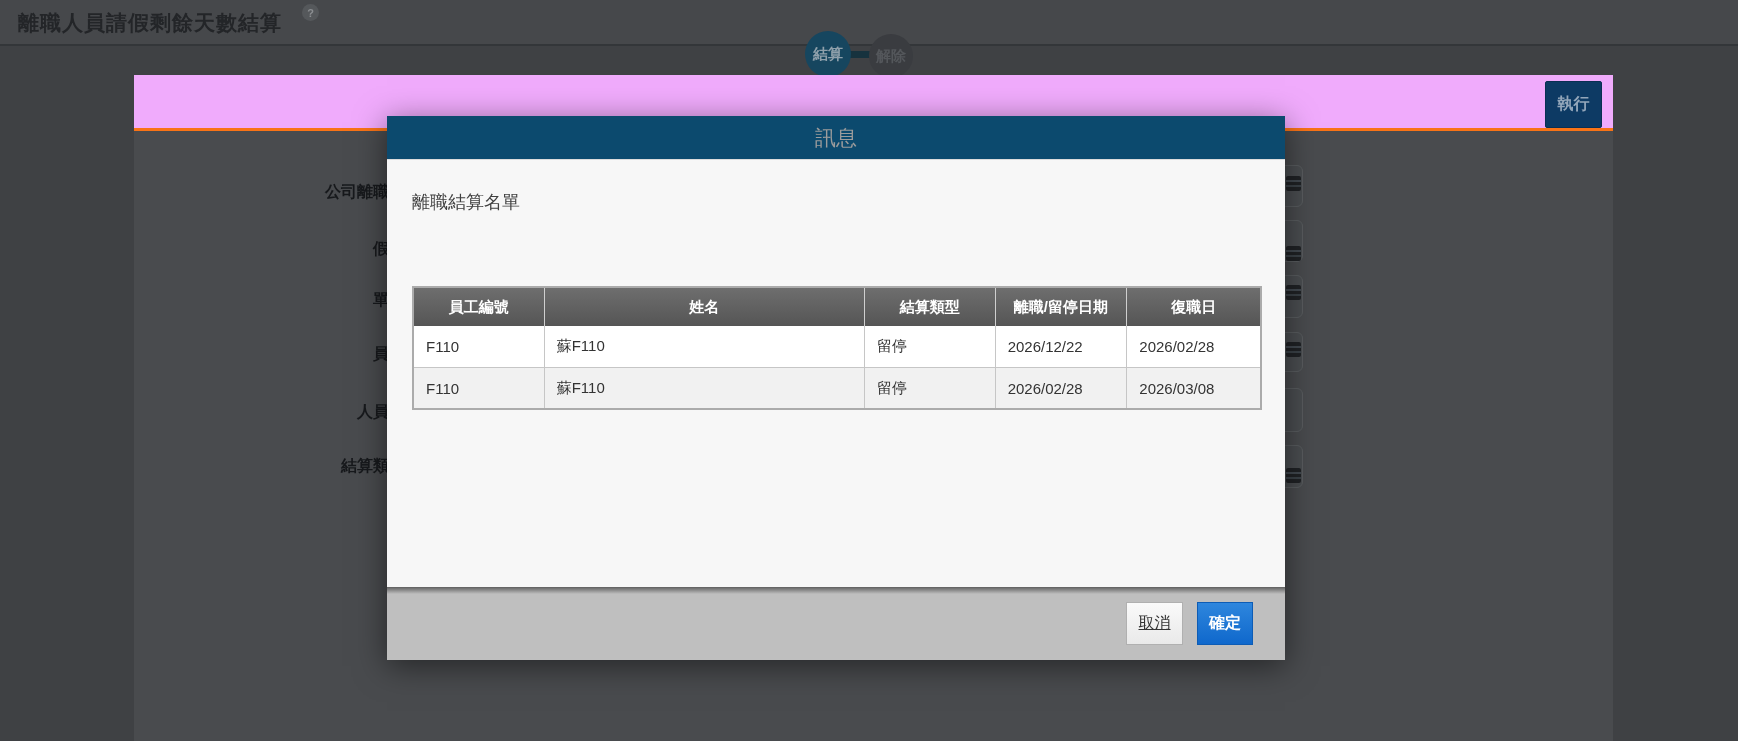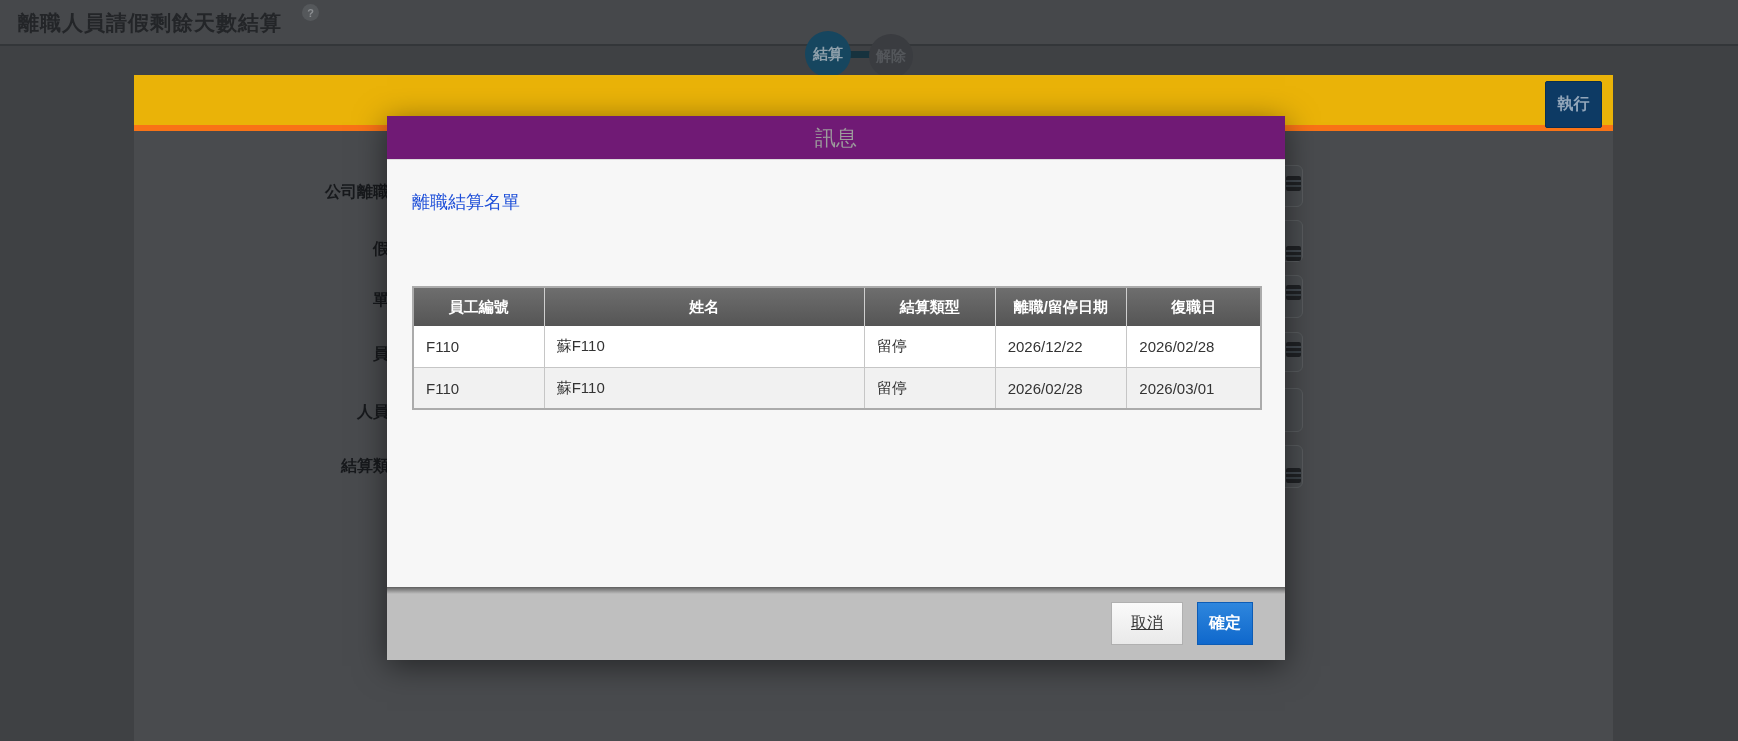--- a/index.html
+++ b/index.html
@@ -18,21 +18,21 @@
 
   .step-line { position:absolute; left:850px; top:51px; width:33px; height:7px; background:#16323e; }
   .step { position:absolute; width:46px; height:46px; border-radius:50%;
           display:flex; align-items:center; justify-content:center;
           font-size:15px; font-weight:bold; }
   .step.active { left:805px; top:31px; background:#16465f; color:#8fa0ab; }
   .step.idle   { left:869px; top:34px; width:44px; height:44px; background:#3a3c40; color:#54575b; }
 
   .panel { position:absolute; left:134px; top:75px; width:1479px; height:666px; background:#494b4e; }
   .panel-toolbar { position:absolute; left:0; top:0; width:100%; height:56px;
-                   background:#eab308; border-bottom:6px solid #f97316; }
+                   background:#f0abfc; border-bottom:3px solid #f97316; }
   .exec-btn { position:absolute; right:11px; top:6px; width:57px; height:47px;
               background:#0d3a64; color:#93a6ba; font-size:16px; font-weight:bold;
               border:1px solid #0a2f52; border-radius:2px;
               display:flex; align-items:center; justify-content:center; }
 
   .form-label { position:absolute; right:1349px; color:#17191c; font-size:16px; font-weight:bold;
                 white-space:nowrap; }
   .fl-0 { top:182px; } .fl-1 { top:239px; } .fl-2 { top:290px; }
   .fl-3 { top:344px; } .fl-4 { top:402px; } .fl-5 { top:456px; }
 
@@ -47,25 +47,25 @@
   .mini-ic { position:absolute; width:15px; height:15px; border-radius:2px; background:#202225;
              background-image:linear-gradient(#202225 4px, #41484f 4px, #41484f 6px,
                #202225 6px, #202225 9px, #3a4147 9px, #3a4147 11px, #202225 11px); }
   .mi-0 { left:1286px; top:176px; } .mi-1 { left:1286px; top:246px; }
   .mi-2 { left:1286px; top:285px; } .mi-3 { left:1286px; top:342px; }
   .mi-5 { left:1286px; top:468px; }
 
   
   .modal { position:absolute; left:387px; top:116px; width:898px; height:544px;
            background:#f7f7f7; box-shadow:0 6px 30px rgba(0,0,0,0.5); }
-  .modal-hdr { height:44px; background:#701a75; border-bottom:1px solid #dcdcdc;
+  .modal-hdr { height:44px; background:#0c4a6e; border-bottom:1px solid #dcdcdc;
                display:flex; align-items:center; justify-content:center; }
   .modal-title { color:#9c9c9c; font-size:21px; }
   .modal-body { position:relative; height:427px; }
-  .list-heading { position:absolute; left:25px; top:30px; font-size:18px; color:#1d4ed8; }
+  .list-heading { position:absolute; left:25px; top:30px; font-size:18px; color:#404040; }
 
   .tbl { position:absolute; left:25px; top:126px; width:850px;
          border:2px solid #ababab; background:#fff; }
   .tr { display:flex; height:41px; }
   .tr.head { height:38px; background:linear-gradient(#6e6e6e,#555555); }
   .tr.r1 { background:#ffffff; }
   .tr.r2 { background:#f1f1f1; border-top:1px solid #c6c6c6; }
   .td, .th { display:flex; align-items:center; font-size:15px; }
   .th { justify-content:center; color:#ffffff; font-weight:bold; border-right:1px solid #cfcfcf; }
   .td { color:#333333; padding-left:12px; border-right:1px solid #c6c6c6; }
@@ -73,21 +73,21 @@
   .c0 { width:131px; } .c1 { width:321px; } .c2 { width:131px; }
   .c3 { width:132px; } .c4 { width:133px; }
 
   .modal-footer { position:relative; height:73px; background:#bfbfbf;
                   display:flex; align-items:center; justify-content:flex-end;
                   gap:14px; padding-right:32px; }
   .modal-footer::before { content:""; position:absolute; left:0; top:0; width:100%; height:7px;
                   background:linear-gradient(rgba(0,0,0,0.5),rgba(0,0,0,0)); }
   .btn { height:43px; font-size:16px; display:flex; align-items:center; justify-content:center;
          cursor:pointer; }
-  .btn-cancel { width:72px; background:linear-gradient(#fafafa,#e9e9e9);
+  .btn-cancel { width:57px; background:linear-gradient(#fafafa,#e9e9e9);
                 border:1px solid #b0b0b0; color:#333;text-decoration:underline; }
   .btn-ok { width:56px; background:linear-gradient(#2e86dd,#0f68cc);
             border:1px solid #0d5cb5; color:#fff; font-weight:bold; }
 </style>
 </head>
 <body>
 
 <div id="stage">
 
   <div class="hdr-band"></div>
@@ -144,21 +144,21 @@
           <div class="td c1">蘇F110</div>
           <div class="td c2">留停</div>
           <div class="td c3">2026/12/22</div>
           <div class="td c4">2026/02/28</div>
         </div>
         <div class="tr r2">
           <div class="td c0">F110</div>
           <div class="td c1">蘇F110</div>
           <div class="td c2">留停</div>
           <div class="td c3">2026/02/28</div>
-          <div class="td c4">2026/03/01</div>
+          <div class="td c4">2026/03/08</div>
         </div>
       </div>
     </div>
 
     <div class="modal-footer">
       <div class="btn btn-cancel">取消</div>
       <div class="btn btn-ok">確定</div>
     </div>
   </div>
 

